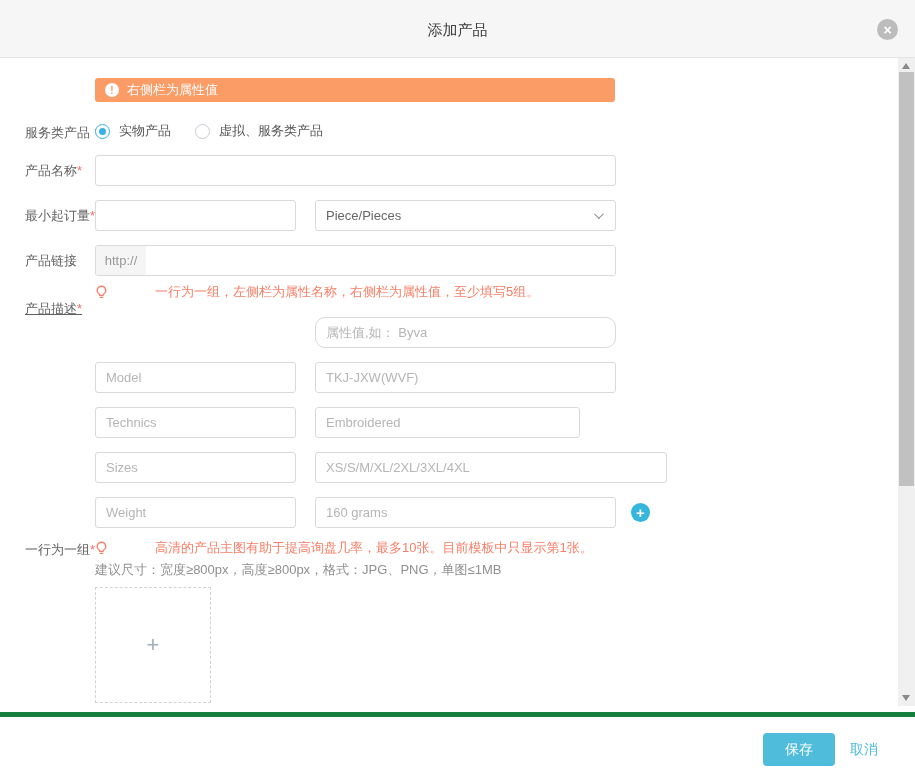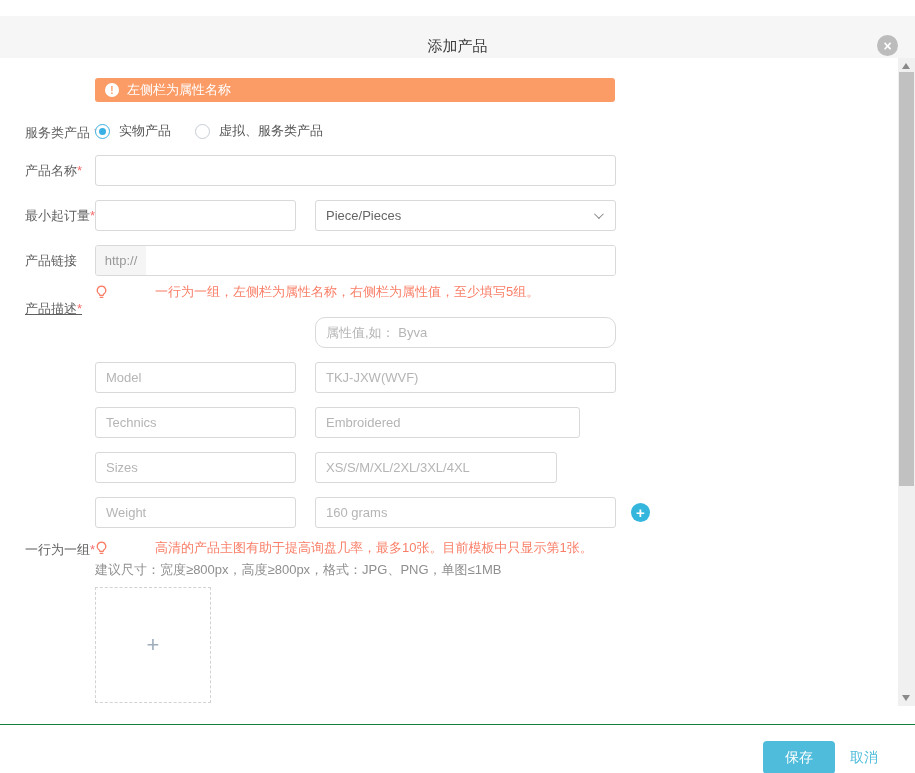--- a/index.html
+++ b/index.html
@@ -5,21 +5,21 @@
   * { margin:0; padding:0; box-sizing:border-box; }
   html,body { width:915px; height:773px; }
   body {
     font-family: "Liberation Sans", "DejaVu Sans", sans-serif;
     background:#fff; color:#333; overflow:hidden; position:relative;
   }
   .dialog { position:absolute; inset:0; background:#fff; }
 
   
   .dialog-header {
-    position:absolute; top:16px; left:0; right:0; height:58px;
+    position:absolute; top:0; left:0; right:0; height:58px;
     background:#f6f6f6; border-bottom:1px solid #e4e4e4;
   }
   .dialog-title {
     position:absolute; left:0; right:0; top:21px; text-align:center;
     font-size:15px; color:#3c3c3c;
   }
   .close-btn {
     position:absolute; right:17px; top:19px; width:21px; height:21px;
     background:#bcbcbc; border-radius:50%; color:#fff; cursor:pointer;
     display:flex; align-items:center; justify-content:center;
@@ -127,22 +127,22 @@
     bottom:5px; border-left:4.5px solid transparent; border-right:4.5px solid transparent;
     border-top:6px solid #8a8a8a;
   }
   .scroll-thumb {
     position:absolute; left:1px; top:14px; width:15px; height:414px;
     background:#c1c1c1; cursor:pointer;
   }
 
   
   .dialog-footer {
-    position:absolute; left:0; right:0; bottom:0; height:49px;
-    background:#fff; border-top:1px solid #15803d;
+    position:absolute; left:0; right:0; bottom:0; height:61px;
+    background:#fff; border-top:5px solid #15803d;
   }
   .save-btn {
     position:absolute; right:80px; top:16px; width:72px; height:33px;
     background:#4ebcda; border:none; border-radius:4px; color:#fff;
     font-size:14px; cursor:pointer; font-family:"Liberation Sans","DejaVu Sans",sans-serif;
   }
   .cancel-link {
     position:absolute; right:37px; top:16px; height:33px; line-height:33px;
     color:#4ebcda; font-size:14px; cursor:pointer;
   }
@@ -156,21 +156,21 @@
     <div class="dialog-title">添加产品</div>
     <div class="close-btn">
       <span>×</span>
     </div>
   </div>
 
   <div class="dialog-body">
 
     <div class="banner">
       <span class="info-icon">!</span>
-      <span>左侧栏为属性名称</span>
+      <span>右侧栏为属性值</span>
     </div>
 
     <div class="field-label" style="top:66px;">
       <span>服务类产品</span><span class="req spaced">*</span>
     </div>
     <div class="radio-group">
       <span class="radio checked">
         <span class="radio-circle"></span>
         <span>实物产品</span>
       </span>
@@ -217,21 +217,21 @@
 
     <input class="text-input" style="left: 315px; top: 259px; width: 301px; border-radius: 10px;" placeholder="属性值,如： Byva">
 
     <input class="text-input" style="left: 95px; top: 304px; width: 201px;" placeholder="Model">
     <input class="text-input" style="left: 315px; top: 304px; width: 301px;" placeholder="TKJ-JXW(WVF)">
 
     <input class="text-input" style="left: 95px; top: 349px; width: 201px;" placeholder="Technics">
     <input class="text-input" style="left: 315px; top: 349px; width: 265px;" placeholder="Embroidered">
 
     <input class="text-input" style="left: 95px; top: 394px; width: 201px;" placeholder="Sizes">
-    <input class="text-input" style="left: 315px; top: 394px; width: 242px;" placeholder="XS/S/M/XL/2XL/3XL/4XL">
+    <input class="text-input" style="left: 315px; top: 394px; width: 352px;" placeholder="XS/S/M/XL/2XL/3XL/4XL">
 
     <input class="text-input" style="left: 95px; top: 439px; width: 201px;" placeholder="Weight">
     <input class="text-input" style="left: 315px; top: 439px; width: 301px;" placeholder="160 grams">
 
     <div class="plus-btn">
       <span>+</span>
     </div>
 
     <div class="field-label" style="top:483px;">
       <span>一行为一组</span><span class="req">*</span>

